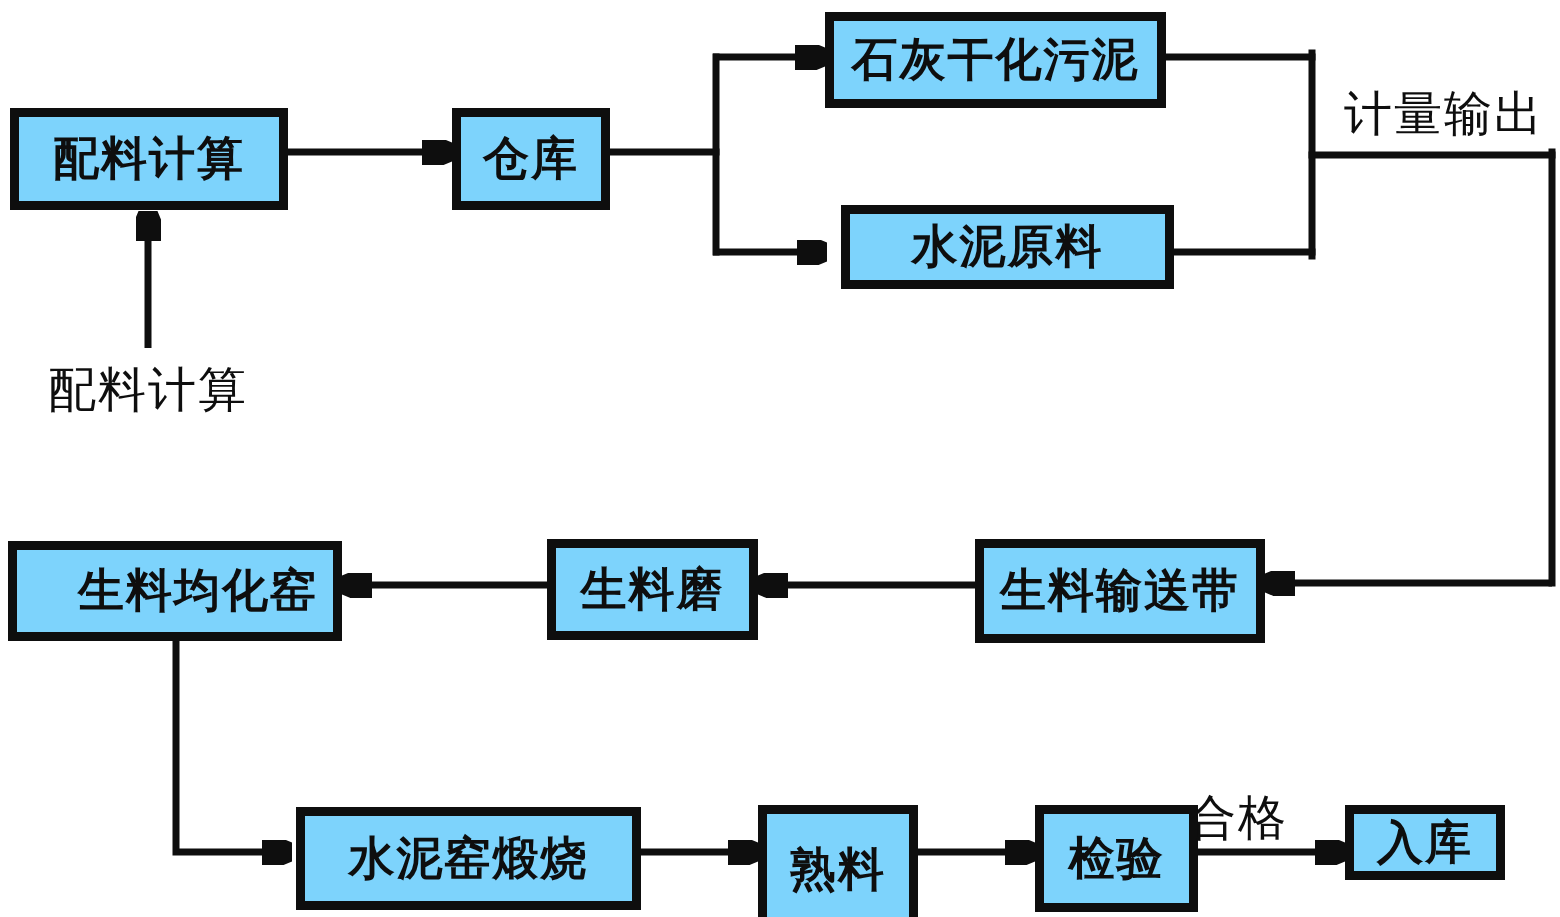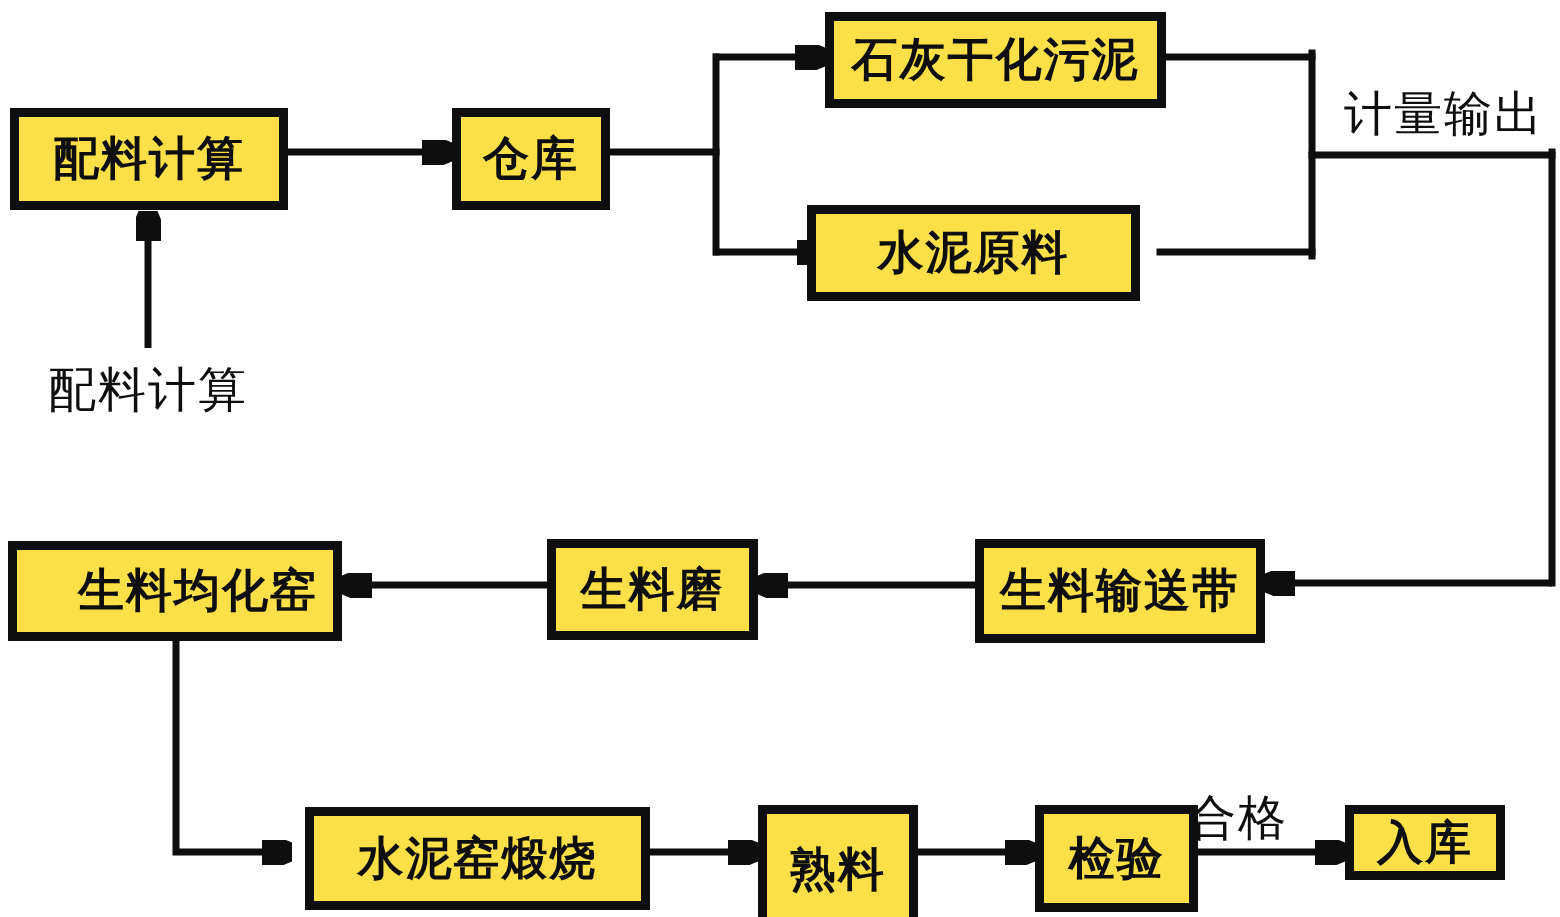--- a/index.html
+++ b/index.html
@@ -25,21 +25,21 @@
   }
   #edges path {
     stroke: #0e0e0e;
     stroke-width: 7;
     fill: none;
   }
   .node {
     position: absolute;
     box-sizing: border-box;
     border: 9px solid #0e0e0e;
-    background: #fde047;
+    background: #7dd3fc;
     display: flex;
     align-items: center;
     justify-content: center;
     font-size: 46px;
     font-weight: bold;
     letter-spacing: 2px;
     white-space: nowrap;
   }
   .free-label {
     position: absolute;
@@ -89,29 +89,29 @@
 
     <path d="M1198 852 H1340" marker-end="url(#ah)"></path>
   </svg>
 
   <div class="node" style="left:10px;  top:108px; width:278px; height:102px;">配料计算</div>
 
   <div class="node" style="left:452px; top:108px; width:158px; height:102px;">仓库</div>
 
   <div class="node" style="left:825px; top:12px;  width:341px; height:96px;">石灰干化污泥</div>
 
-  <div class="node" style="left:807px; top:205px; width:333px; height:96px;">水泥原料</div>
+  <div class="node" style="left:841px; top:205px; width:333px; height:84px;">水泥原料</div>
 
   <div class="node" style="left:8px;   top:541px; width:334px; height:100px;padding-left:46px;">生料均化窑</div>
 
   <div class="node" style="left:547px; top:539px; width:211px; height:101px;">生料磨</div>
 
   <div class="node" style="left:975px; top:539px; width:290px; height:104px;">生料输送带</div>
 
-  <div class="node" style="left:305px; top:807px; width:345px; height:103px;">水泥窑煅烧</div>
+  <div class="node" style="left:296px; top:807px; width:345px; height:103px;">水泥窑煅烧</div>
 
   <div class="node" style="left:758px; top:805px; width:160px; height:130px;">熟料</div>
 
   <div class="node" style="left:1035px;top:805px; width:163px; height:107px;">检验</div>
 
   <div class="node" style="left:1345px;top:805px; width:160px; height:75px;">入库</div>
 
   <div class="free-label" style="left:48px; top:358px;">配料计算</div>
 
   <div class="free-label" style="left:1344px; top:82px;">计量输出</div>

